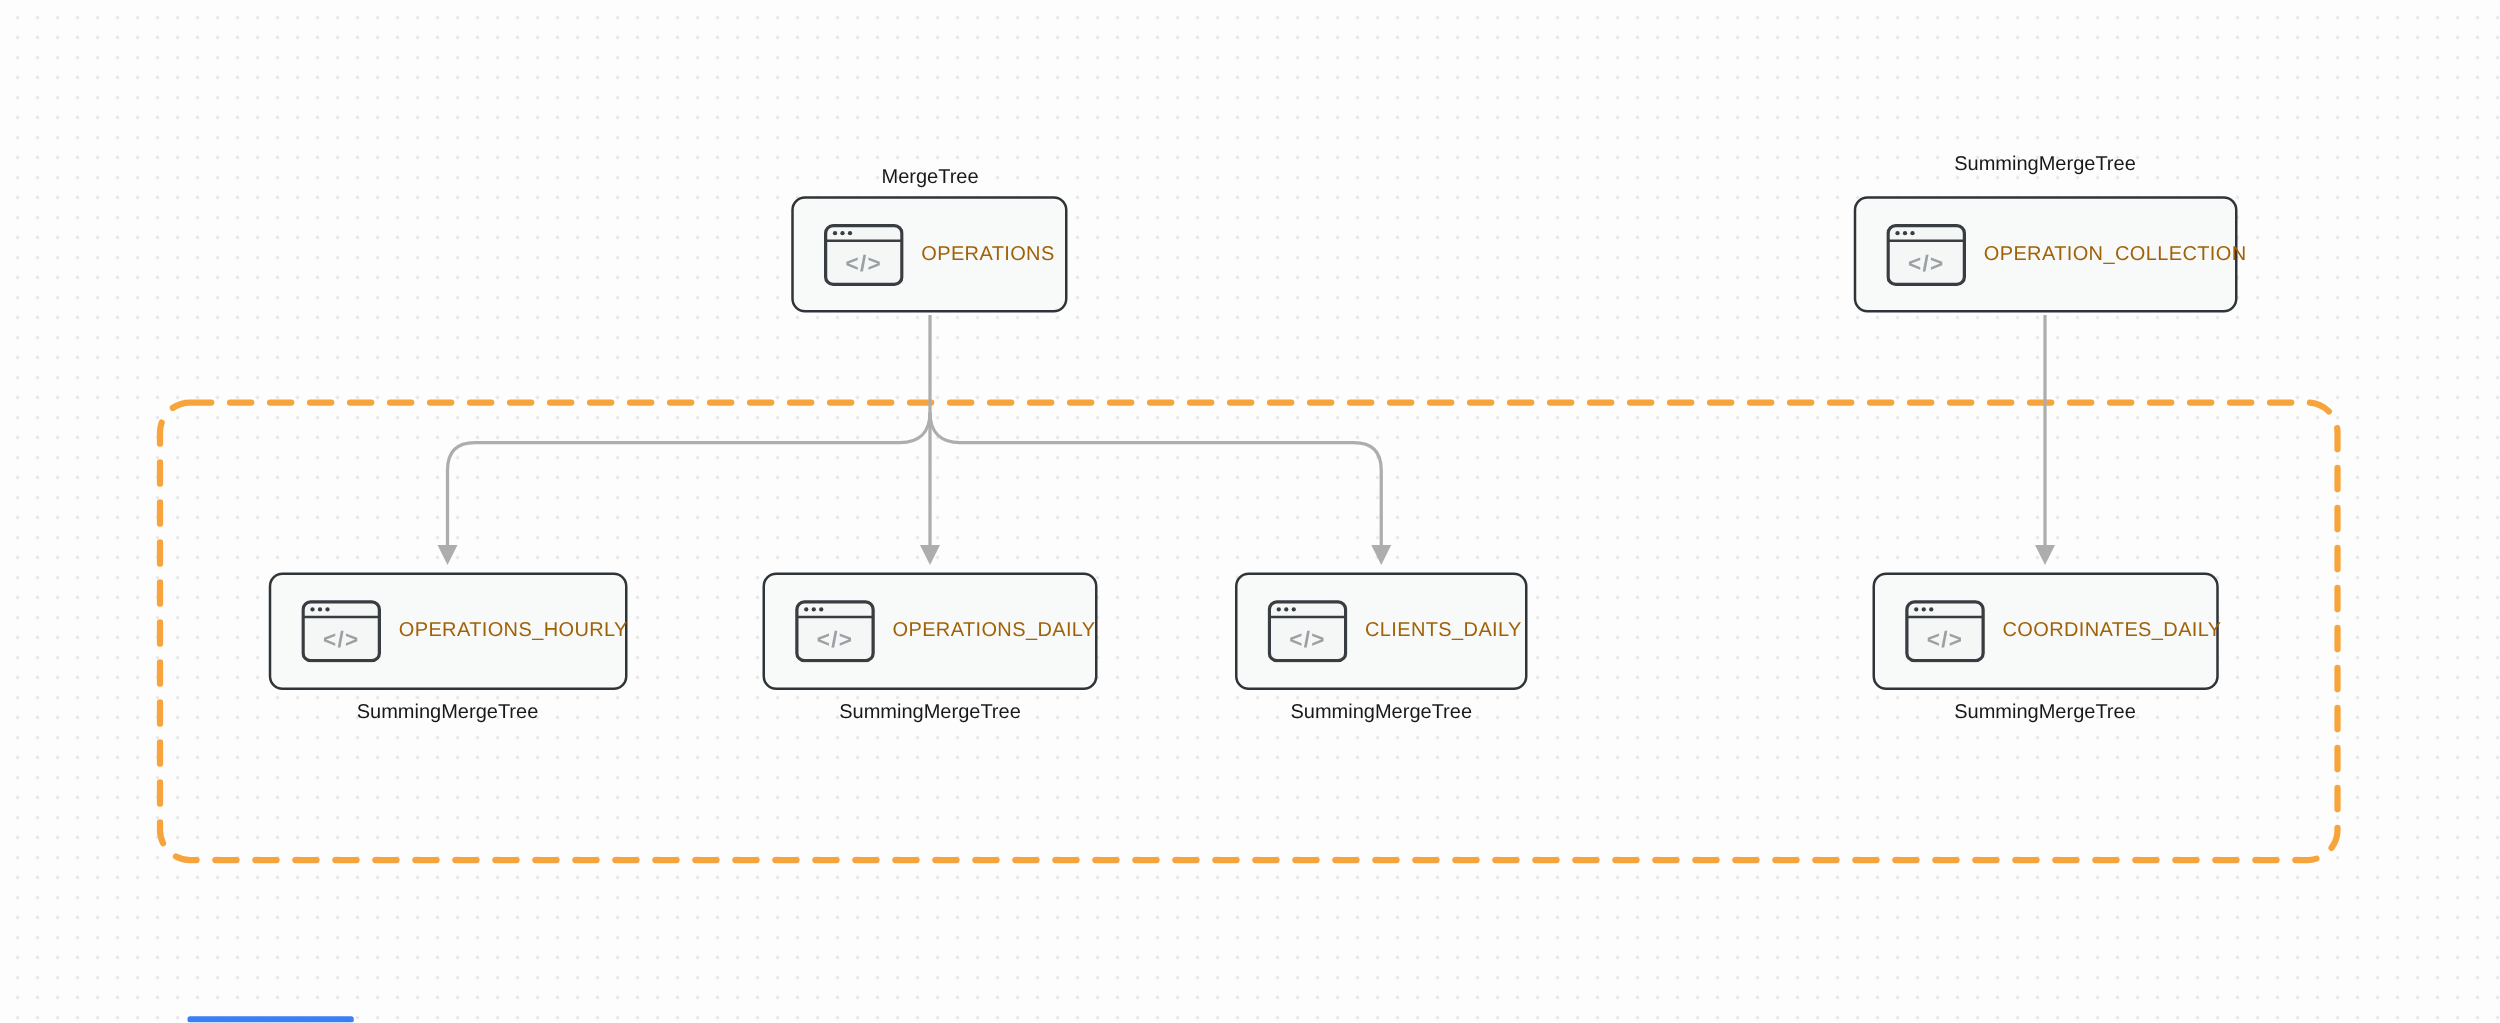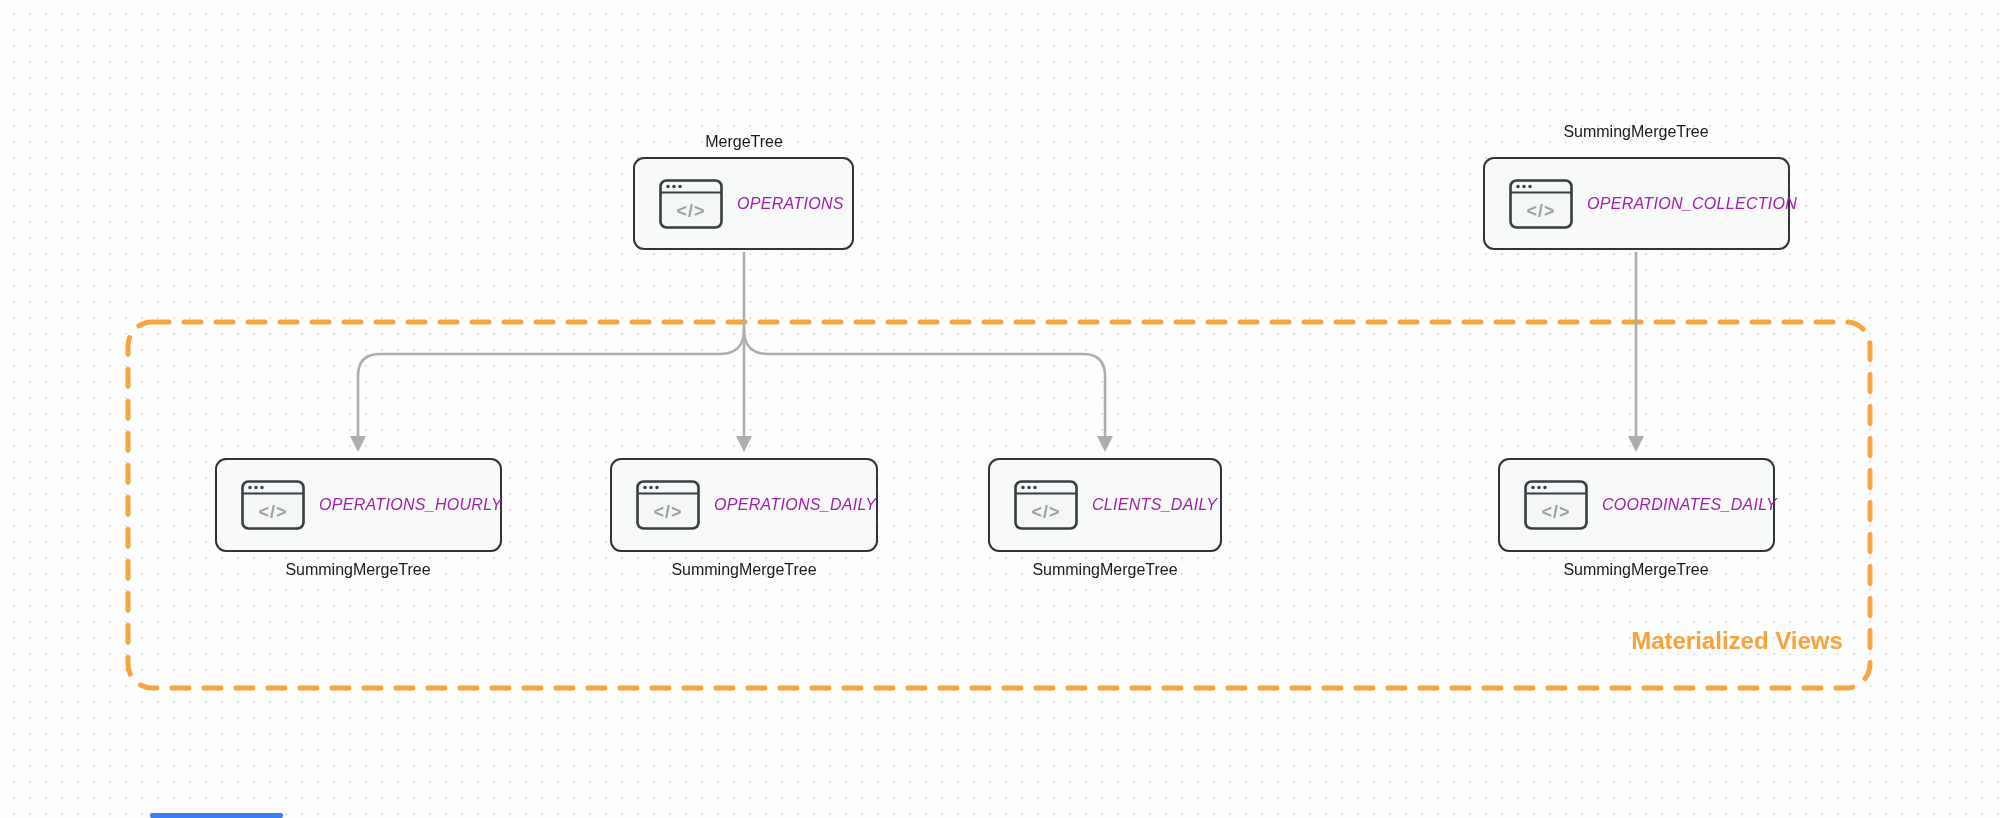--- a/index.html
+++ b/index.html
@@ -32,25 +32,24 @@
     box-sizing: border-box;
     background: #f8f9f9;
     border: 2.5px solid #2f3438;
     border-radius: 11px;
     display: flex;
     align-items: center;
     padding-left: 24px;
     gap: 14px;
   }
   .node .table-name {
-    font-style: italic;
     font-size: 16px;
     font-weight: 500;
     letter-spacing: 0.3px;
-    color: #a21caf;
+    color: #a16207;
     white-space: nowrap;
   }
   .win-icon {
     display: inline-flex;
     width: 64px;
     height: 50px;
     flex: 0 0 auto;
   }
   .engine-label {
     position: absolute;
@@ -194,17 +193,16 @@
 </svg>
       </span>
     <span class="table-name">COORDINATES_DAILY</span>
   </div>
 
   <div class="engine-label" style="left:198px; top:561px;">SummingMergeTree</div>
   <div class="engine-label" style="left:584px; top:561px;">SummingMergeTree</div>
   <div class="engine-label" style="left:945px; top:561px;">SummingMergeTree</div>
   <div class="engine-label" style="left:1476px; top:561px;">SummingMergeTree</div>
 
-  <div class="group-label">Materialized Views</div>
 
   <div class="blue-bar"></div>
 
 </div>
 
 </body></html>

